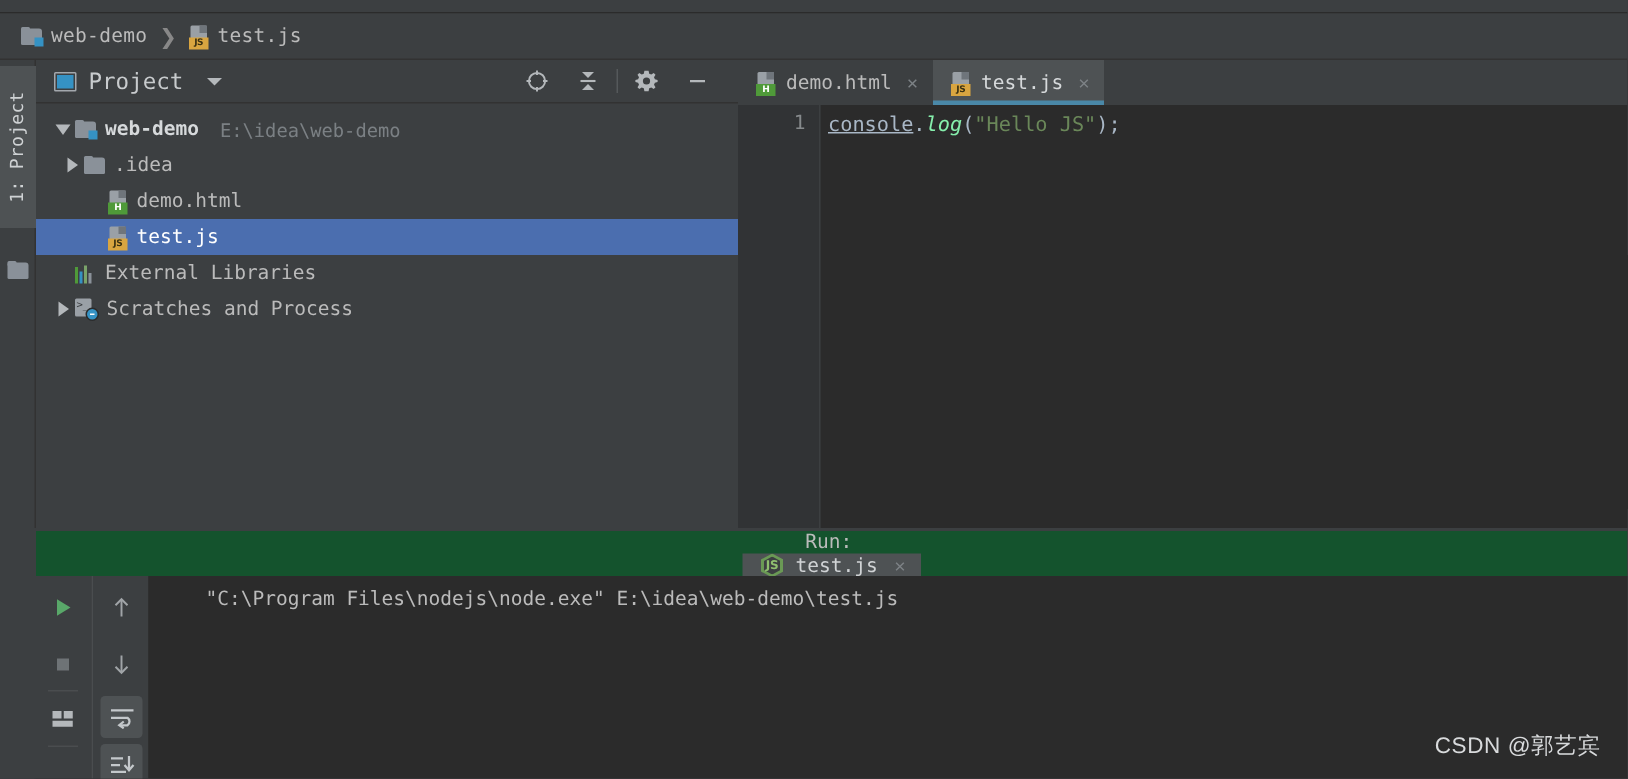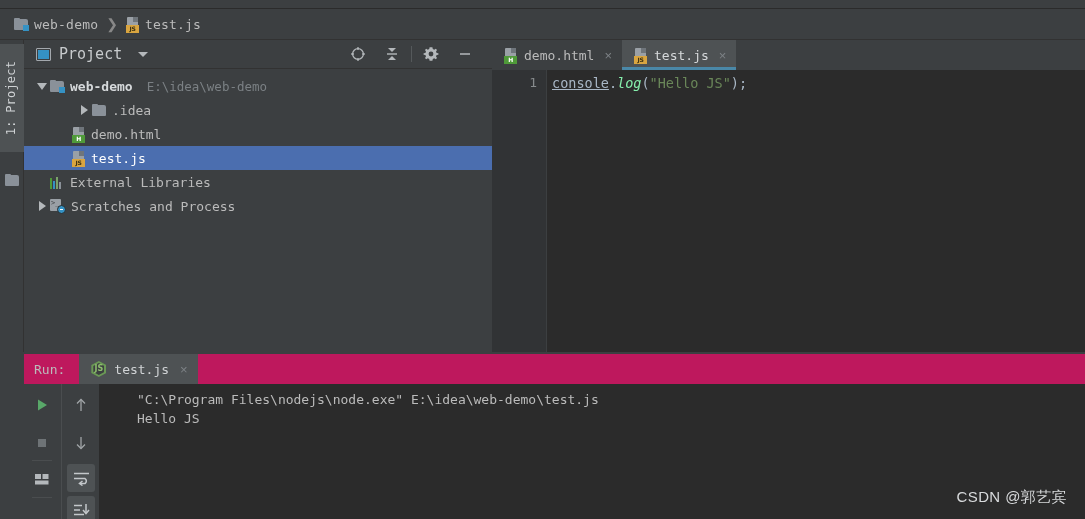--- a/index.html
+++ b/index.html
@@ -178,21 +178,21 @@
     position: absolute; left: 0; top: 352px; width: 1085px; height: 2px; background: #3c3f41;
   }
 
   
   .run-panel {
     position: absolute; left: 0; top: 354px; width: 1085px; height: 165px;
     background: #3c3f41;
   }
   .run-header {
     position: absolute; left: 24px; top: 0; width: 1061px; height: 30px;
-    display: flex; align-items: center; background: #be185d;
+    display: flex; align-items: center; background: #14532d; flex-direction: column;
   }
   .run-label {
     font-size: 13px; color: #bbbbbb; padding: 0 14px 0 10px;
     font-family: "DejaVu Sans Mono", monospace;
   }
   .run-tab {
     display: flex; align-items: center; gap: 8px; height: 30px; padding: 0 10px 0 12px;
     background: #4e5254;
   }
   .run-tab-label { font-size: 13px; color: #d0d3d5; font-family:"DejaVu Sans Mono",monospace; }
@@ -333,21 +333,21 @@
           <span class="ico ico-folder">
               <span class="f-tab"></span>
               <span class="f-back"></span>
               <span class="f-badge"></span>
             </span>
         </span>
         <span class="row-label bold">web-demo</span>
         <span class="row-sub">E:\idea\web-demo</span>
       </div>
 
-      <div class="row" style="padding-left:52px;">
+      <div class="row" style="padding-left:16px;">
         <span class="twisty">
             <span class="tri-right"></span>
           </span>
         <span class="row-icon">
           <span class="ico ico-folder plain">
               <span class="f-tab"></span>
               <span class="f-back"></span>
             </span>
         </span>
         <span class="row-label">.idea</span>
@@ -504,20 +504,19 @@
             <line x1="1" y1="7" x2="7" y2="7" stroke="#c4c8cb" stroke-width="1.5"></line>
             <line x1="1" y1="11.5" x2="11" y2="11.5" stroke="#c4c8cb" stroke-width="1.5"></line>
             <line x1="13" y1="1" x2="13" y2="10" stroke="#c4c8cb" stroke-width="1.5"></line>
             <polyline points="10,7 13,10.5 16,7" fill="none" stroke="#c4c8cb" stroke-width="1.5"></polyline>
           </svg>
         </span>
       </div>
 
       <div class="console-out">
         <div class="cline">"C:\Program Files\nodejs\node.exe" E:\idea\web-demo\test.js</div>
-        <div class="cline">Hello JS</div>
         <div class="cline blank"></div>
       </div>
     </div>
   </div>
 
   <div class="watermark">CSDN @郭艺宾</div>
 </div>
 
 </body></html>

